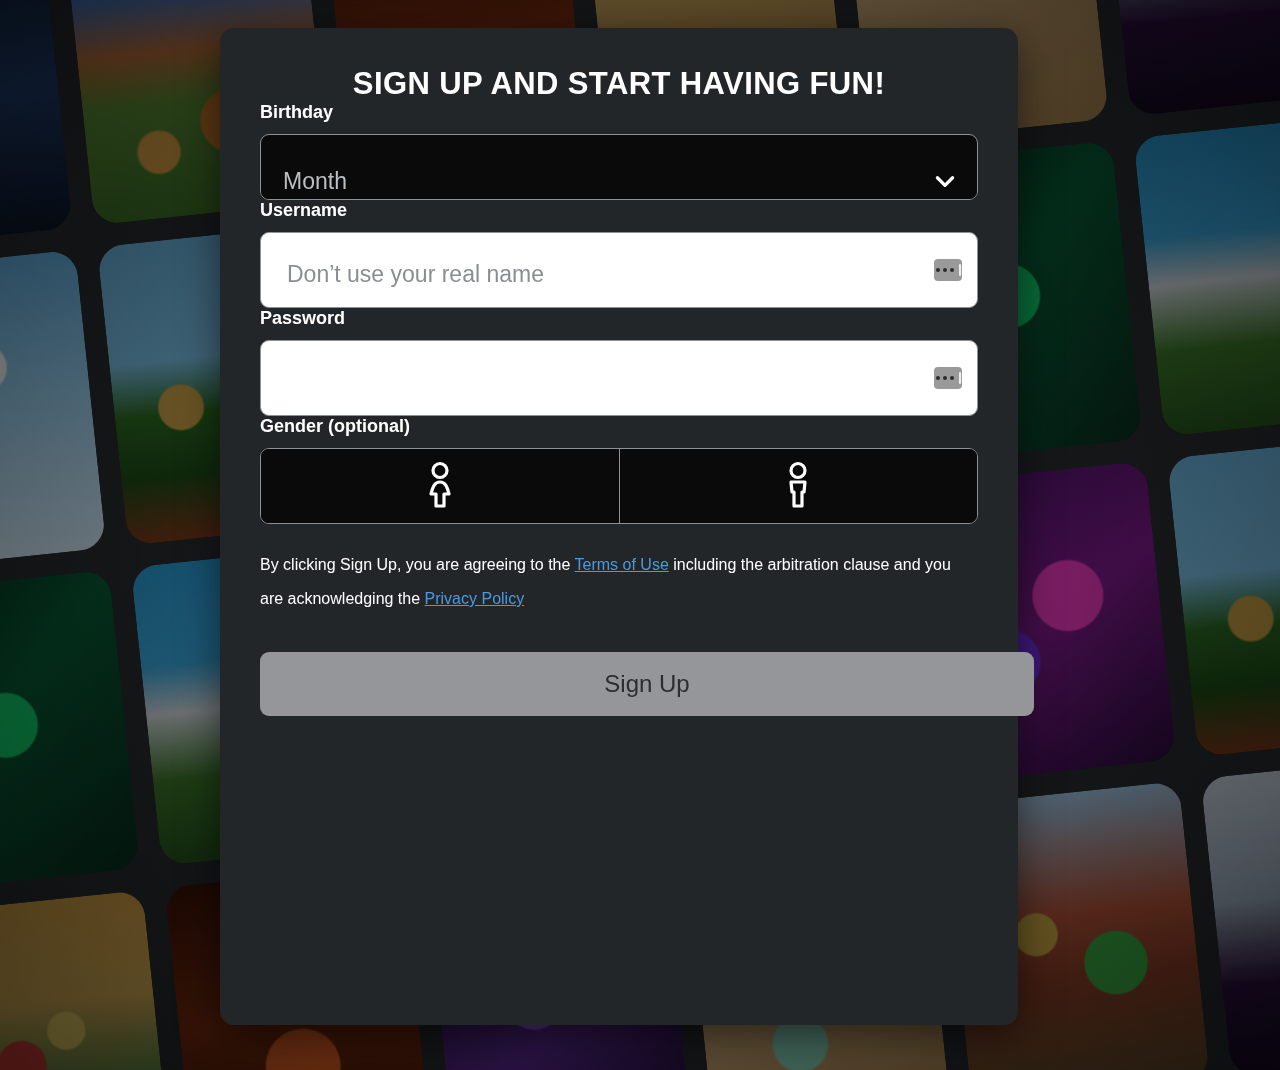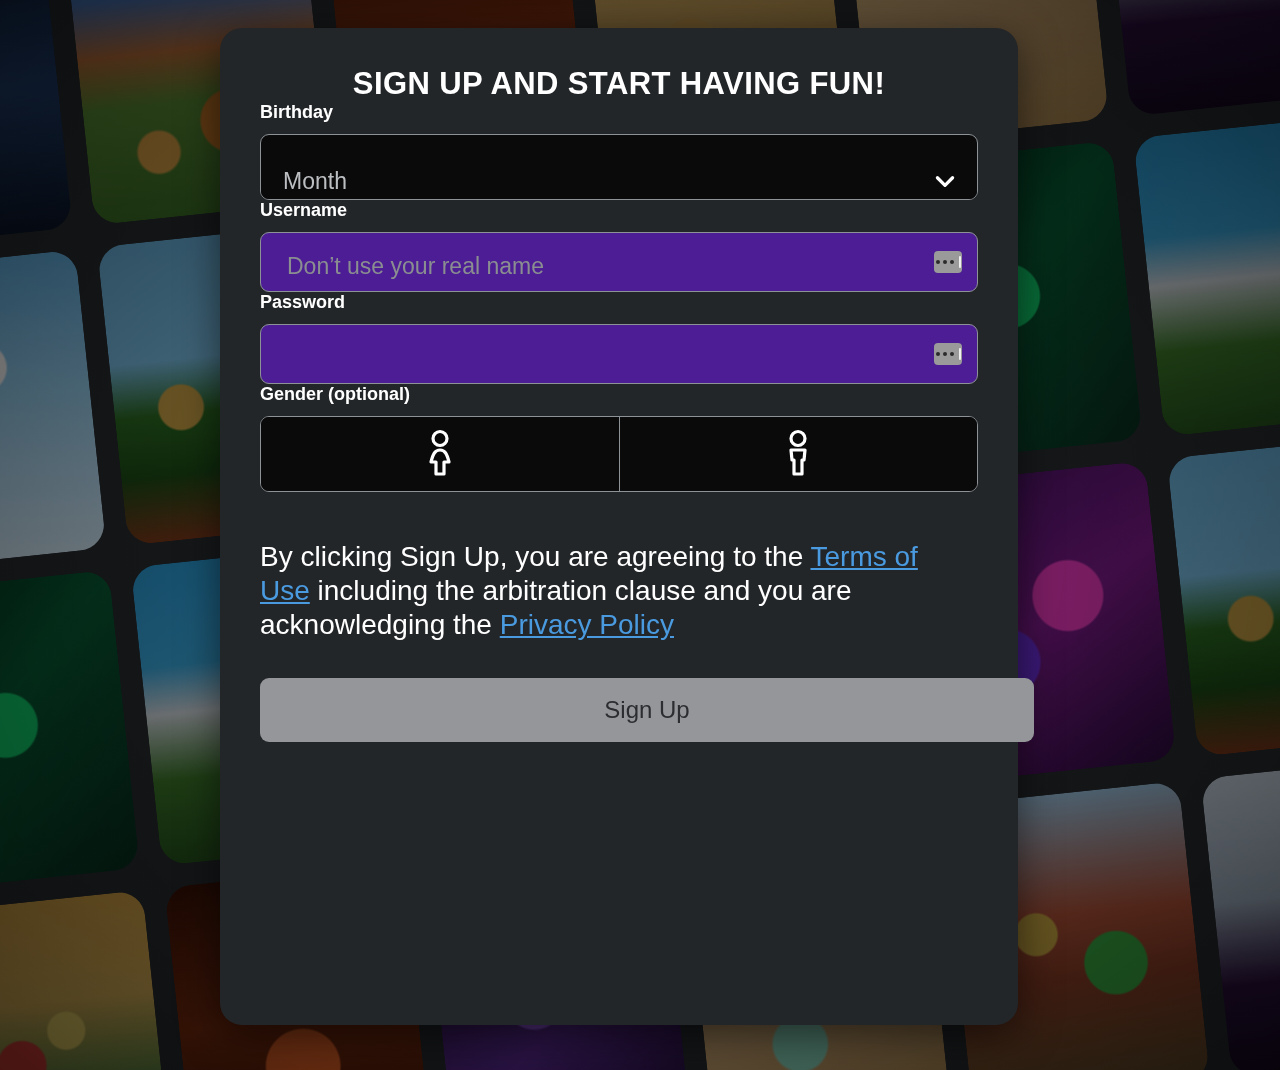--- a/index.html
+++ b/index.html
@@ -131,21 +131,21 @@
   }
 
   
   #signup-modal {
     position: absolute;
     left: 220px;
     top: 28px;
     width: 798px;
     height: 997px;
     background: #232629;
-    border-radius: 22px;
+    border-radius: 14px;
     padding: 0 40px;
     box-shadow: 0 10px 40px rgba(0,0,0,0.55);
   }
 
   #modal-title {
     color: #ffffff;
     font-size: 31px;
     font-weight: bold;
     letter-spacing: 0.4px;
     text-align: center;
@@ -188,24 +188,24 @@
   .chev {
     width: 26px;
     height: 26px;
     flex: none;
   }
 
   
   .text-field {
     position: relative;
     width: 718px;
-    height: 60px;
+    height: 76px;
     border: 1px solid #8d9296;
     border-radius: 9px;
-    background: #4c1d95;
+    background: #ffffff;
     display: flex;
     align-items: center;
     padding: 8px 56px 0 26px;
   }
   .text-field .placeholder {
     color: #8b8e91;
     font-size: 23px;
   }
   .autofill-icon {
     position: absolute;
@@ -254,24 +254,24 @@
     align-items: center;
     justify-content: center;
     border-right: 1px solid #8d9296;
     background: #0a0a0a;
     cursor: pointer;
   }
   .gender-btn:last-child { border-right: none; }
 
   
   #legal-text {
-    margin-top: 48px;
+    margin-top: 24px;
     width: 700px;
     color: #ffffff;
-    font-size: 28px;
+    font-size: 16px;
     line-height: 34px;
   }
   #legal-text a {
     color: #4a9ae0;
     text-decoration: underline;
     cursor: pointer;
   }
 
   
   #signup-button {

